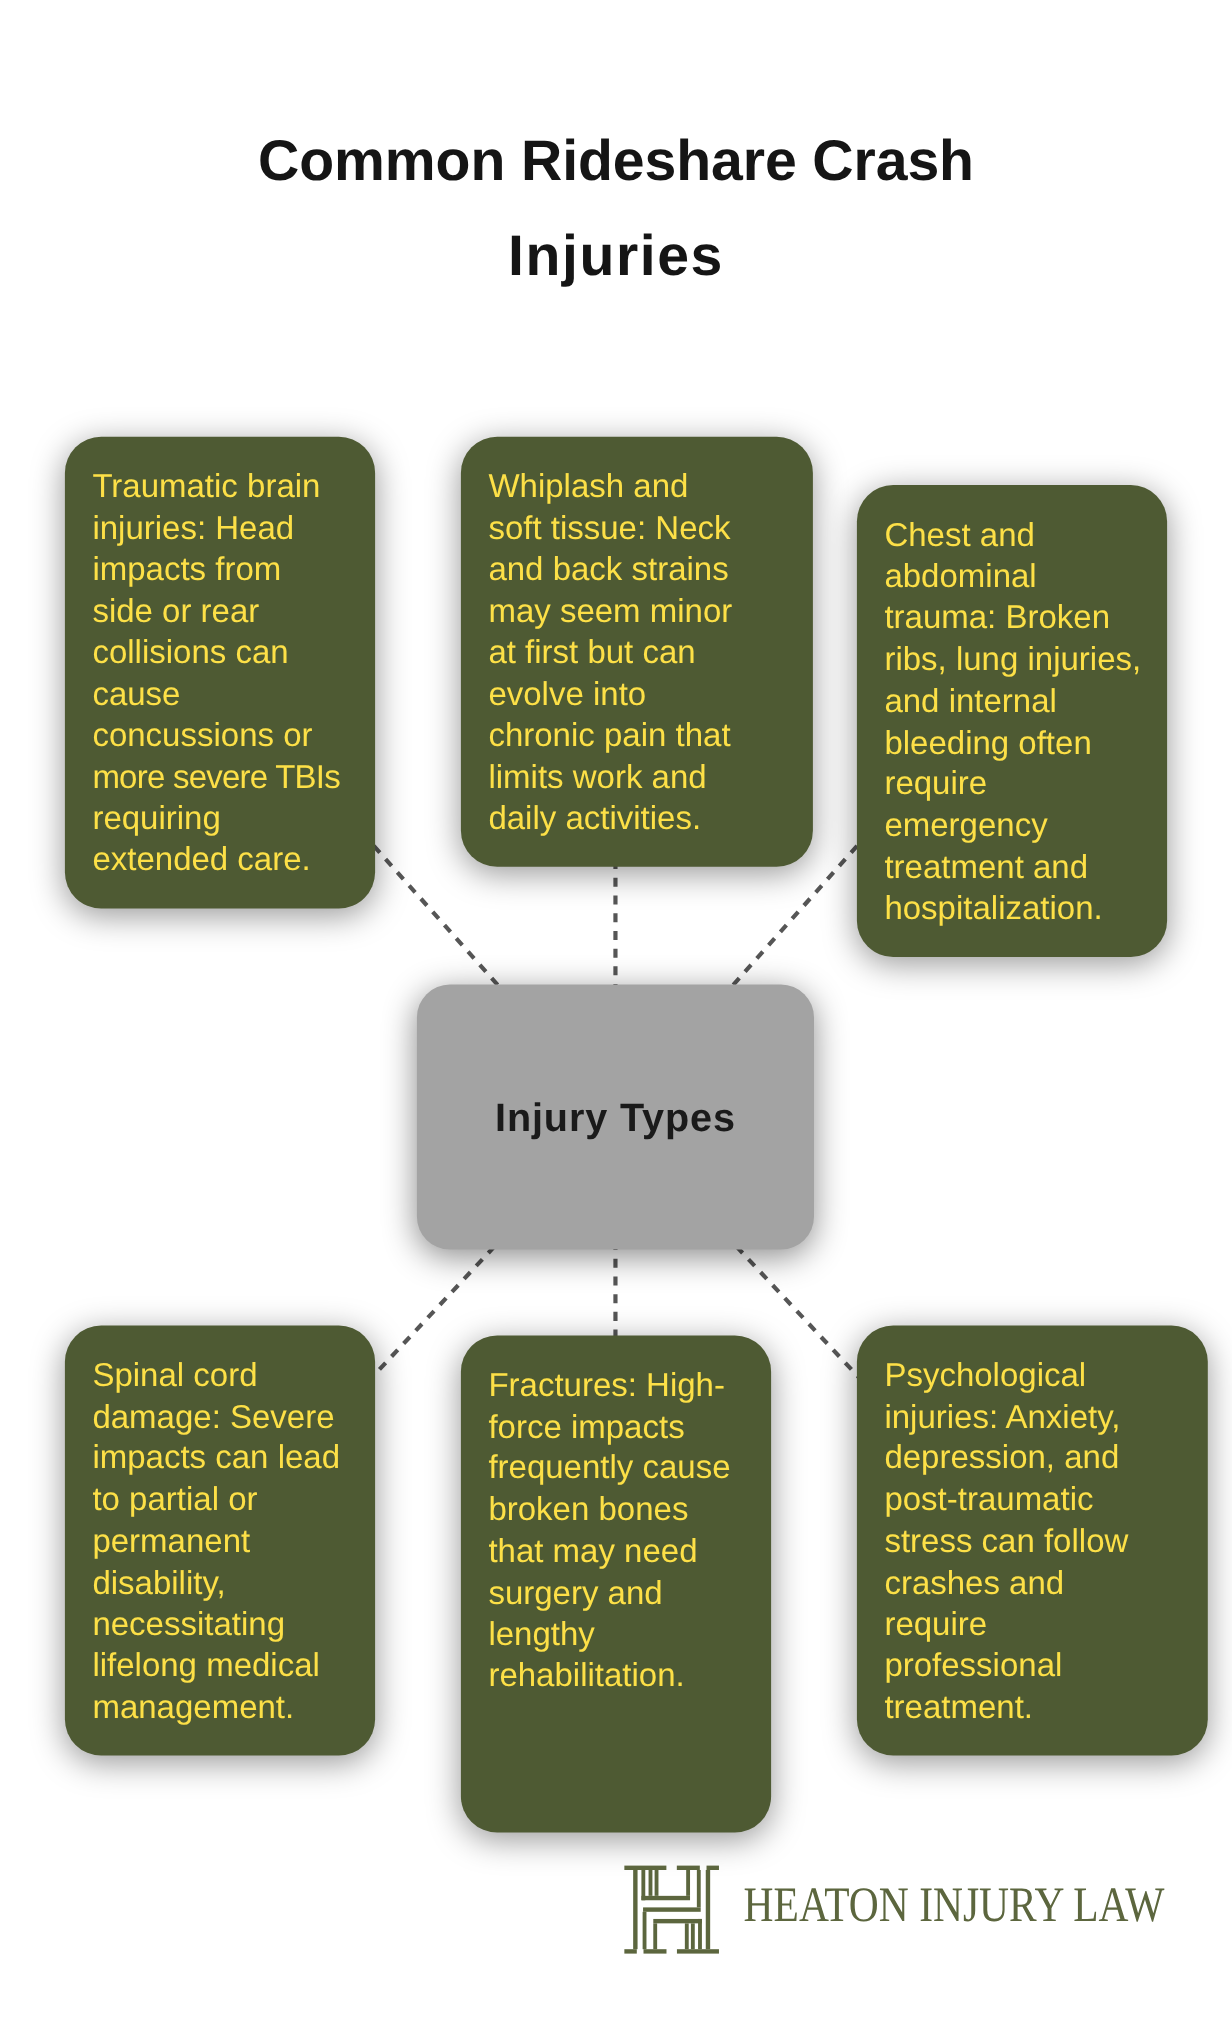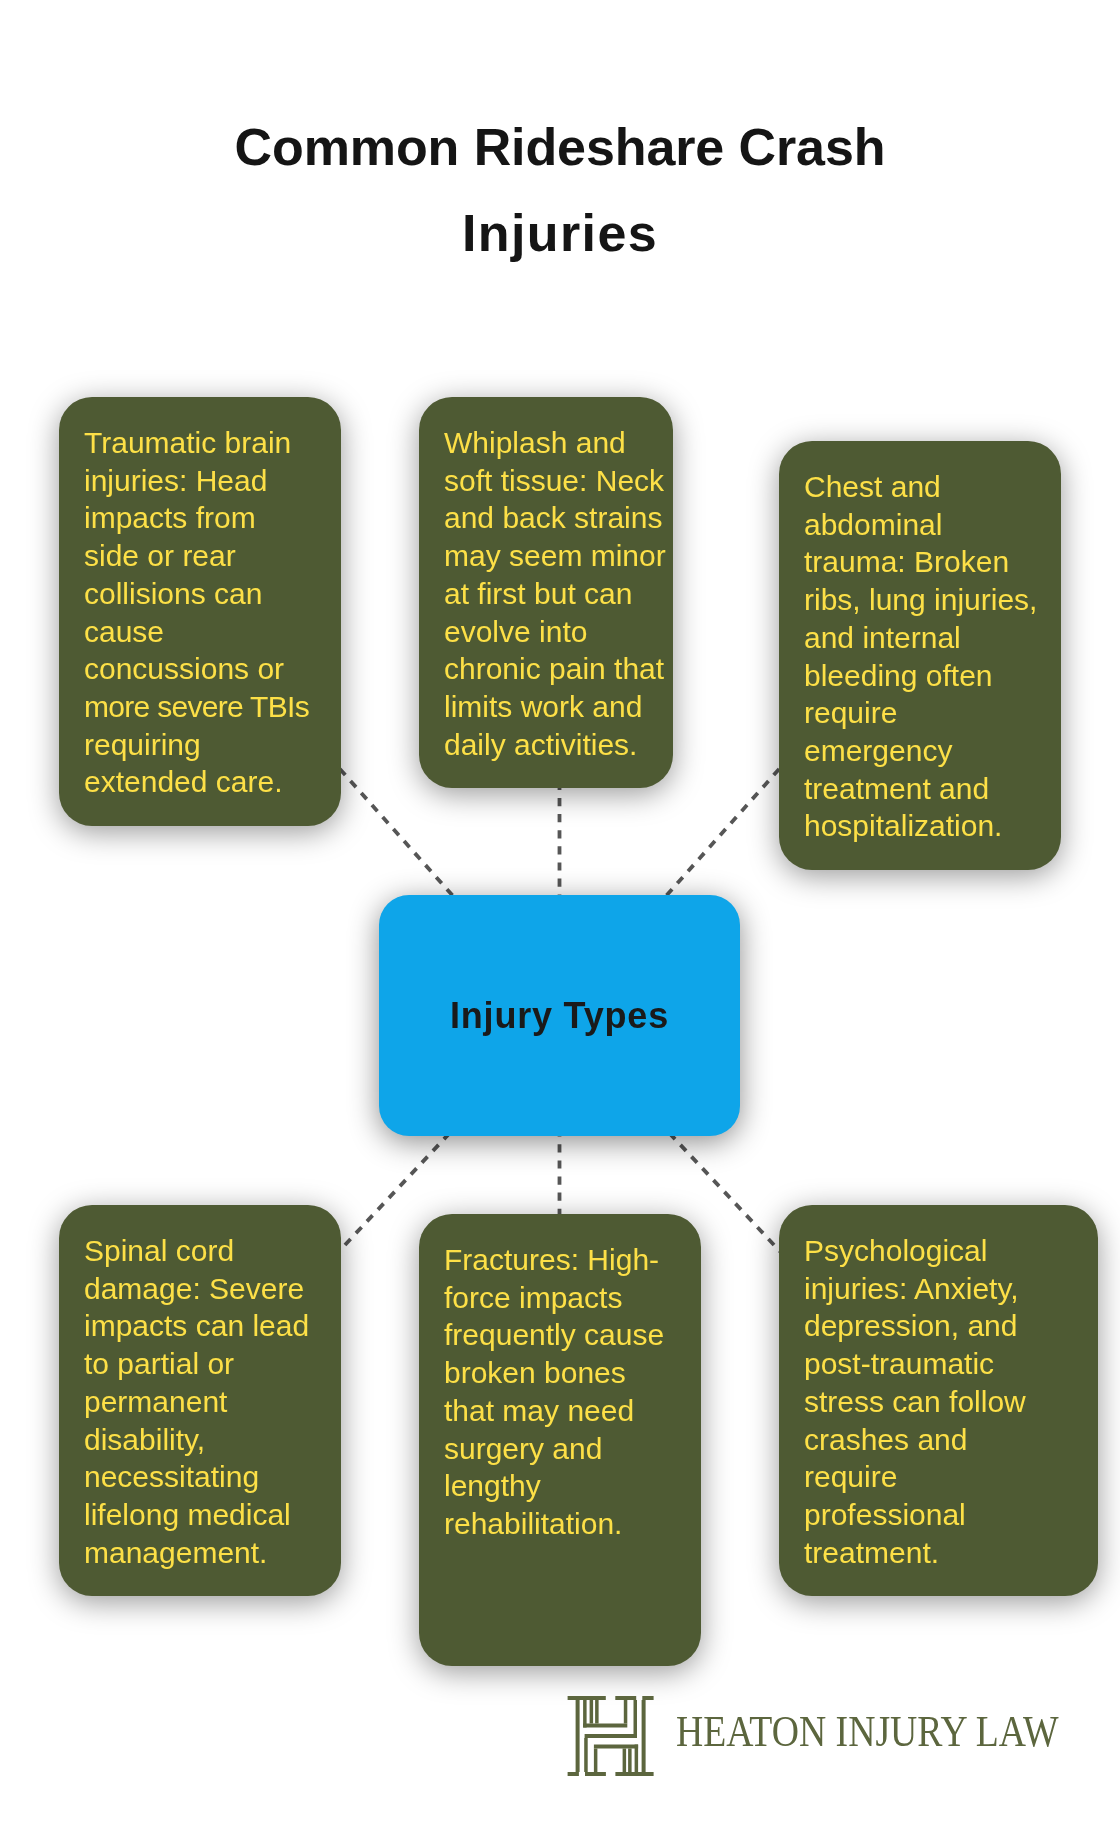--- a/index.html
+++ b/index.html
@@ -1,41 +1,41 @@
 <!DOCTYPE html>
 <html><head>
 <meta charset="utf-8">
 <style>
   html,body{margin:0;padding:0;}
   body{-webkit-font-smoothing:antialiased;width:1120px;height:1836px;background:#ffffff;font-family:"Liberation Sans",sans-serif;position:relative;overflow:hidden;}
   .title{will-change:transform;position:absolute;left:0;top:103.6px;width:1120px;text-align:center;font-size:52px;font-weight:bold;line-height:86px;letter-spacing:-0.1px;color:#151515;}
   svg.lines{position:absolute;left:0;top:0;z-index:1;}
   .gbox{will-change:transform;position:absolute;z-index:2;background:#4e5a33;border-radius:33px;color:#fde047;font-size:30px;line-height:37.7px;padding:27px 25px 25px 25px;box-sizing:border-box;white-space:nowrap;box-shadow:0 6px 30px rgba(0,0,0,0.4);}
-  .cbox{will-change:transform;position:absolute;z-index:2;left:379px;top:895px;width:361px;height:241px;background:#0ea5e9;border-radius:30px;box-shadow:0 6px 30px rgba(0,0,0,0.45);display:flex;align-items:center;justify-content:center;}
+  .cbox{will-change:transform;position:absolute;z-index:2;left:379px;top:895px;width:361px;height:241px;background:#a3a3a3;border-radius:30px;box-shadow:0 6px 30px rgba(0,0,0,0.45);display:flex;align-items:center;justify-content:center;}
   .cbox span{font-size:36px;font-weight:bold;color:#1a1a1a;letter-spacing:0.8px;}
   .logo{position:absolute;z-index:2;left:0;top:0;}
 </style>
 </head>
 <body>
 <div class="title">Common Rideshare Crash<br><span style="letter-spacing:1.4px;">Injuries</span></div>
 
 <svg class="lines" width="1120" height="1836" viewBox="0 0 1120 1836">
   <g stroke="#565656" stroke-width="3.8" stroke-dasharray="8.2 7.9" fill="none">
     <line x1="559.5" y1="1015.5" x2="199.5" y2="611.5"></line>
     <line x1="559.5" y1="1015.5" x2="559.5" y2="592.5"></line>
     <line x1="559.5" y1="1015.5" x2="919.5" y2="611.5"></line>
     <line x1="559.5" y1="1015.5" x2="199.5" y2="1400.5"></line>
     <line x1="559.5" y1="1015.5" x2="559.5" y2="1381"></line>
     <line x1="559.5" y1="1015.5" x2="919.5" y2="1400.5"></line>
   </g>
 </svg>
 
 <div class="gbox" style="left:59px;top:397px;width:281.5px;height:429px;">Traumatic brain<br>injuries: Head<br>impacts from<br>side or rear<br>collisions can<br>cause<br>concussions or<br><span style="letter-spacing:-0.7px;">more severe TBIs</span><br>requiring<br>extended care.</div>
 
-<div class="gbox" style="left:419px;top:397px;width:254px;height:391px;">Whiplash and<br>soft tissue: Neck<br>and back strains<br>may seem minor<br>at first but can<br>evolve into<br>chronic pain that<br>limits work and<br>daily activities.</div>
+<div class="gbox" style="left:419px;top:397px;width:320px;height:391px;">Whiplash and<br>soft tissue: Neck<br>and back strains<br>may seem minor<br>at first but can<br>evolve into<br>chronic pain that<br>limits work and<br>daily activities.</div>
 
 <div class="gbox" style="left:779px;top:397px;width:281.5px;height:429px;margin-top:44px;">Chest and<br>abdominal<br>trauma: Broken<br>ribs, lung injuries,<br>and internal<br>bleeding often<br>require<br>emergency<br>treatment and<br>hospitalization.</div>
 
 <div class="gbox" style="left:59px;top:1205px;width:281.5px;height:391px;">Spinal cord<br>damage: Severe<br>impacts can lead<br>to partial or<br>permanent<br>disability,<br>necessitating<br>lifelong medical<br>management.</div>
 
 <div class="gbox" style="left:419px;top:1214px;width:281.5px;height:452px;">Fractures: High-<br>force impacts<br>frequently cause<br>broken bones<br>that may need<br>surgery and<br>lengthy<br>rehabilitation.</div>
 
 <div class="gbox" style="left:779px;top:1205px;width:319px;height:391px;">Psychological<br>injuries: Anxiety,<br>depression, and<br>post-traumatic<br>stress can follow<br>crashes and<br>require<br>professional<br>treatment.</div>
 
 <div class="cbox">

